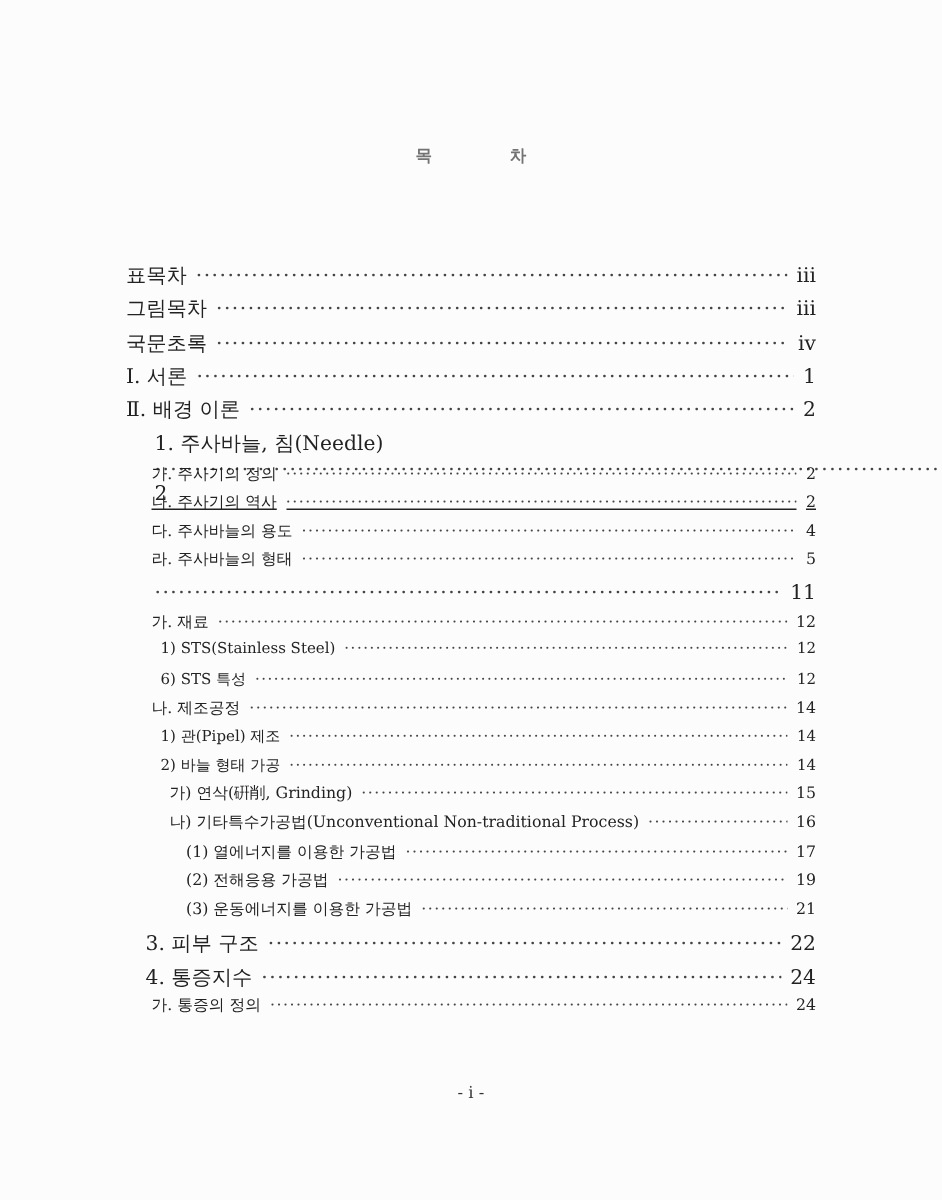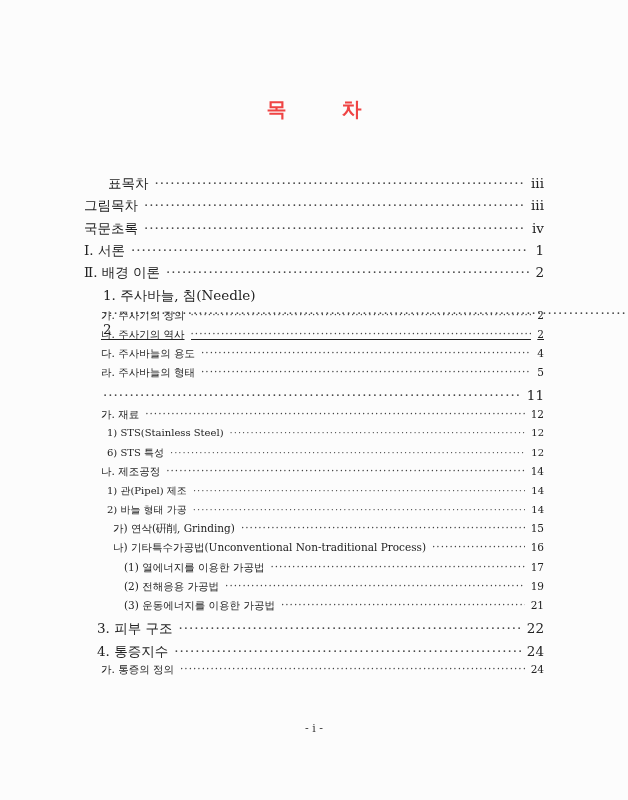--- a/index.html
+++ b/index.html
@@ -8,26 +8,26 @@
     background: #fcfcfc;
     position: relative;
     overflow: hidden;
     font-family: "DejaVu Serif", "Liberation Serif", serif;
     color: #222;
   }
   .title {
     position: absolute;
     top: 96px; left: 0; width: 628px;
     text-align: center;
-    font-size: 20px;
+    font-size: 11px;
     font-weight: bold;
     letter-spacing: 24px;
     padding-left: 24px;
     box-sizing: border-box;
-    color: #ef4444;
+    color: #737373;
   }
   .toc { position: absolute; top: 0; left: 0; width: 628px; }
   .row {
     position: absolute;
     display: flex;
     align-items: baseline;
     right: 84px;
     white-space: nowrap;
   }
   .row .lbl { flex: 0 0 auto; }
@@ -56,21 +56,21 @@
     color: #333;
   }
 </style>
 </head>
 <body>
 
 <div>
   <div class="title">목 차</div>
 
   <div class="toc" id="toc">
-      <div class="row lvl-top" style="left: 84px; top: 175px; margin-left: 24px;">
+      <div class="row lvl-top" style="left: 84px; top: 175px;">
         <span class="lbl">표목차</span>
         <span class="lead"></span>
         <span class="pg">iii</span>
       </div>
       <div class="row lvl-top" style="left: 84px; top: 197px;">
         <span class="lbl">그림목차</span>
         <span class="lead"></span>
         <span class="pg">iii</span>
       </div>
       <div class="row lvl-top" style="left: 84px; top: 220px;">

